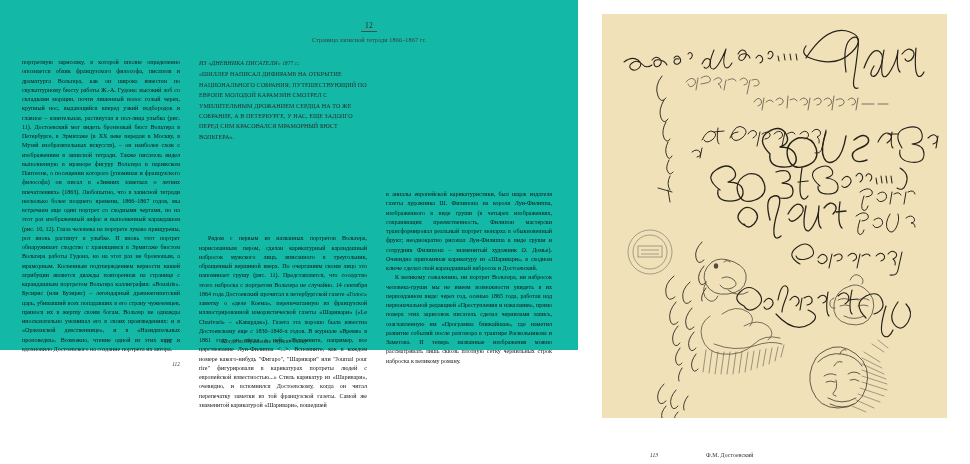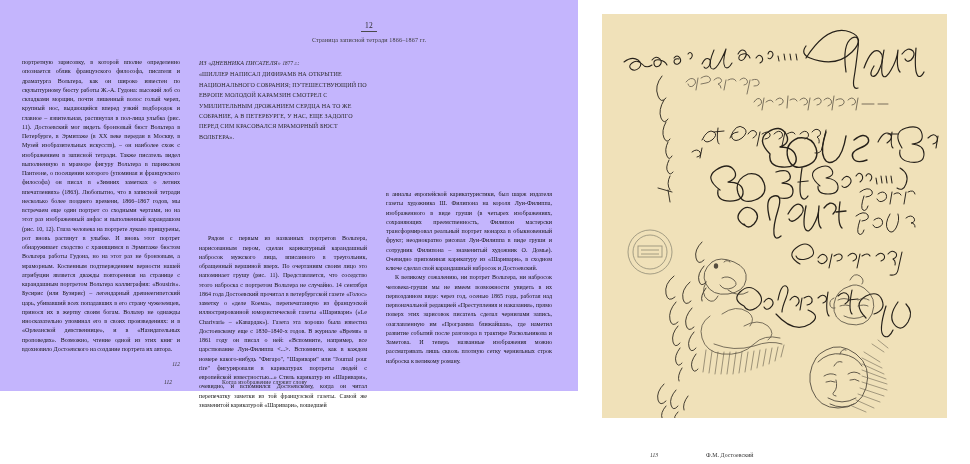--- a/index.html
+++ b/index.html
@@ -19,22 +19,22 @@
     position: relative;
     width: 970px;
     height: 464px;
     display: flex;
   }
 
   
   .page-left {
     position: relative;
     width: 578px;
-    height: 391px;
-    background: #c4b5fd;
+    height: 350px;
+    background: #14b8a6;
     box-sizing: border-box;
     padding: 14px 22px 8px 22px;
   }
   .running-head {
     text-align: center;
     margin-left: 160px;
     margin-bottom: 2px;
   }
   .folio-top {
     font-size: 7.5px;

